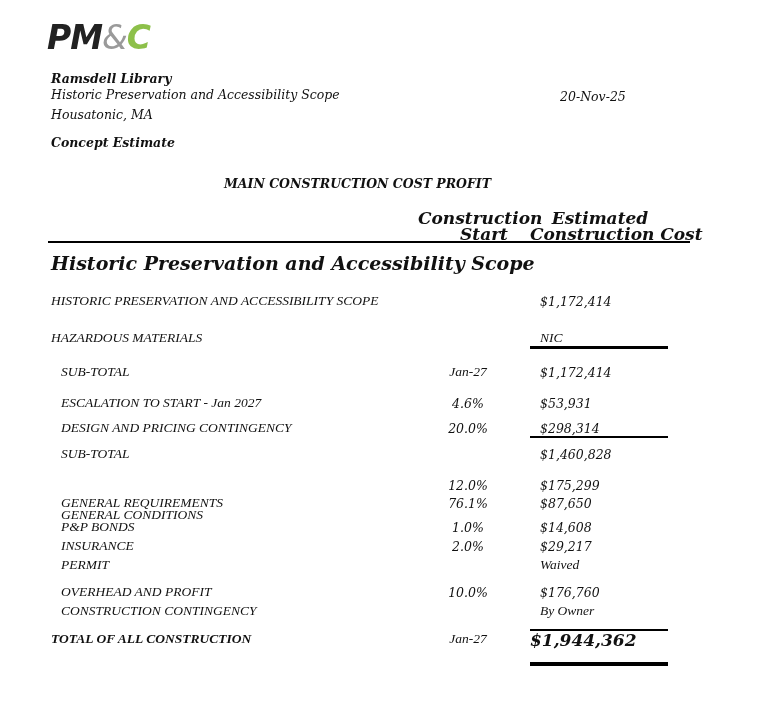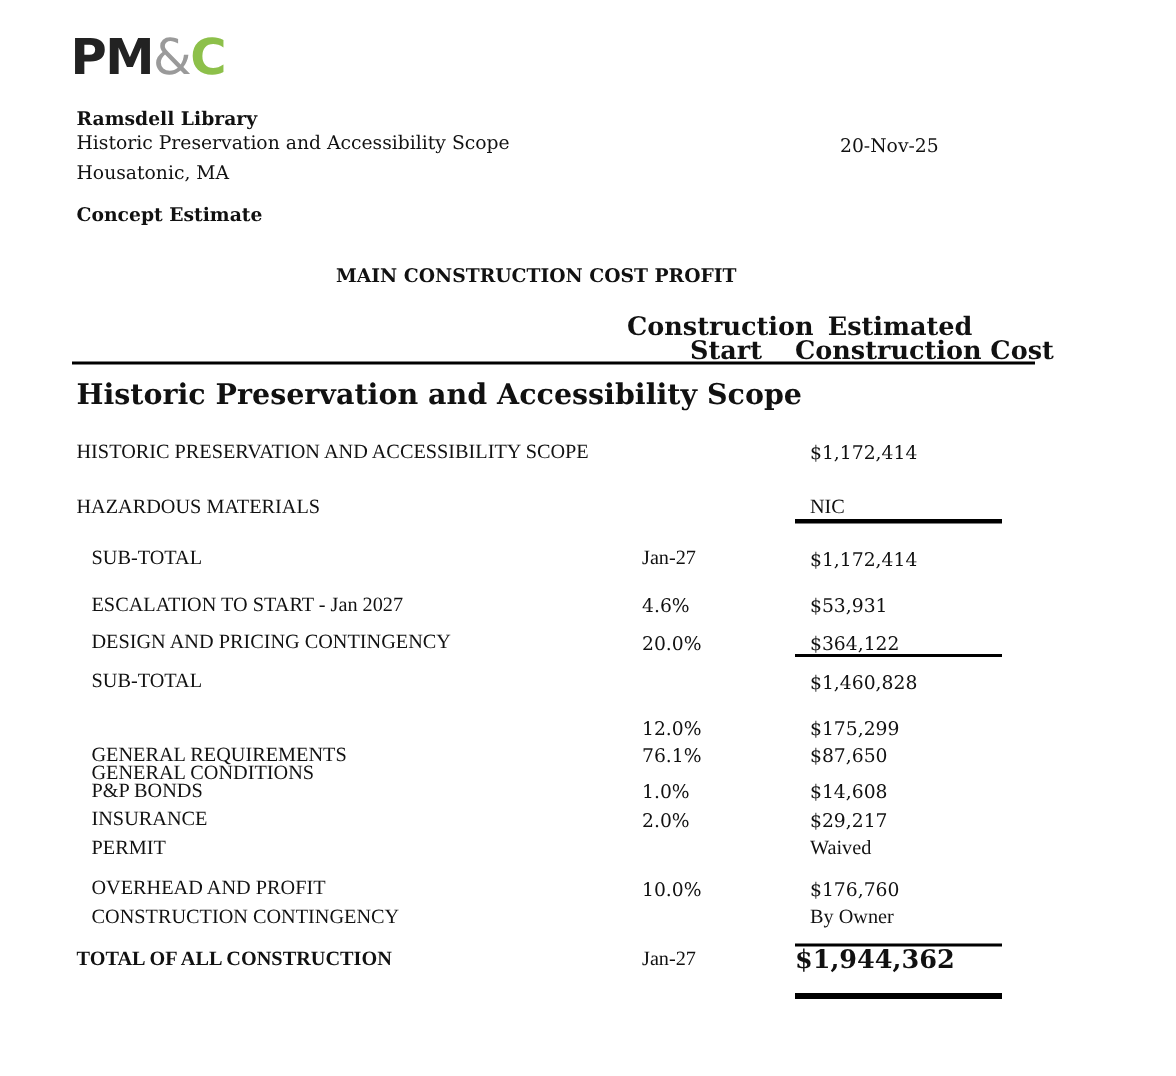--- a/index.html
+++ b/index.html
@@ -1,31 +1,31 @@
 <!DOCTYPE html>
 <html><head>
 <meta charset="utf-8">
 <style>
   html, body { margin: 0; padding: 0; background: #ffffff; }
   body { width: 784px; height: 717px; position: relative; overflow: hidden;
          font-family: "DejaVu Serif", "Liberation Serif", serif; color: #111; }
-  .abs { position: absolute; white-space: nowrap; }
+  .abs { position: absolute; white-space: nowrap; font-style: italic; }
   .logo { left: 47px; top: 18px; font-family: "DejaVu Sans", "Liberation Sans", sans-serif;
           font-weight: bold; font-size: 33px; letter-spacing: -1px; line-height: 40px; }
   .logo .pm { color: #222222; }
   .logo .amp { color: #9a9a9a; font-weight: normal; }
   .logo .c { color: #8dc04a; }
   .small { font-size: 12.5px; line-height: 16px; }
   .bold { font-weight: bold; }
   .lib { font-family: "Liberation Serif", serif; font-size: 13.5px; }
   .hdr { font-size: 17px; font-weight: bold; text-align: center; line-height: 16px; }
   .rule { position: absolute; background: #000; }
   .section-title { left: 51px; top: 252px; font-size: 19px; font-weight: bold; }
   .right { }
-  .center { text-align: left; }
+  .center { text-align: center; }
   .total-val { font-size: 17px; font-weight: bold; }
 </style>
 </head>
 <body>
 
 <div class="abs logo">
   <span class="pm">PM</span><span class="amp">&amp;</span><span class="c">C</span>
 </div>
 
 <div class="abs small bold" style="left:51px;top:71px;text-align:center;">Ramsdell Library</div>
@@ -59,21 +59,21 @@
 <div class="abs lib" style="left:61px;top:364px;">SUB-TOTAL</div>
 <div class="abs lib center" style="left:428px;width:80px;top:364px;">Jan-27</div>
 <div class="abs small right" style="left:540px;width:122px;top:365px;">$1,172,414</div>
 
 <div class="abs lib" style="left:61px;top:395px;">ESCALATION TO START - Jan 2027</div>
 <div class="abs small center" style="left:428px;width:80px;top:396px;">4.6%</div>
 <div class="abs small right" style="left:540px;width:122px;top:396px;">$53,931</div>
 
 <div class="abs lib" style="left:61px;top:420px;">DESIGN AND PRICING CONTINGENCY</div>
 <div class="abs small center" style="left:428px;width:80px;top:421px;">20.0%</div>
-<div class="abs small right" style="left:540px;width:122px;top:421px;">$364,122</div>
+<div class="abs small right" style="left:540px;width:122px;top:421px;">$298,314</div>
 <div class="rule" style="left:530px;top:436px;width:138px;height:2px;"></div>
 
 <div class="abs lib" style="left:61px;top:446px;">SUB-TOTAL</div>
 <div class="abs small right" style="left:540px;width:122px;top:447px;">$1,460,828</div>
 
 <div class="abs lib" style="left:61px;top:477px;margin-top:30px;">GENERAL CONDITIONS</div>
 <div class="abs small center" style="left:428px;width:80px;top:478px;">12.0%</div>
 <div class="abs small right" style="left:540px;width:122px;top:478px;">$175,299</div>
 
 <div class="abs lib" style="left:61px;top:495px;">GENERAL REQUIREMENTS</div>

